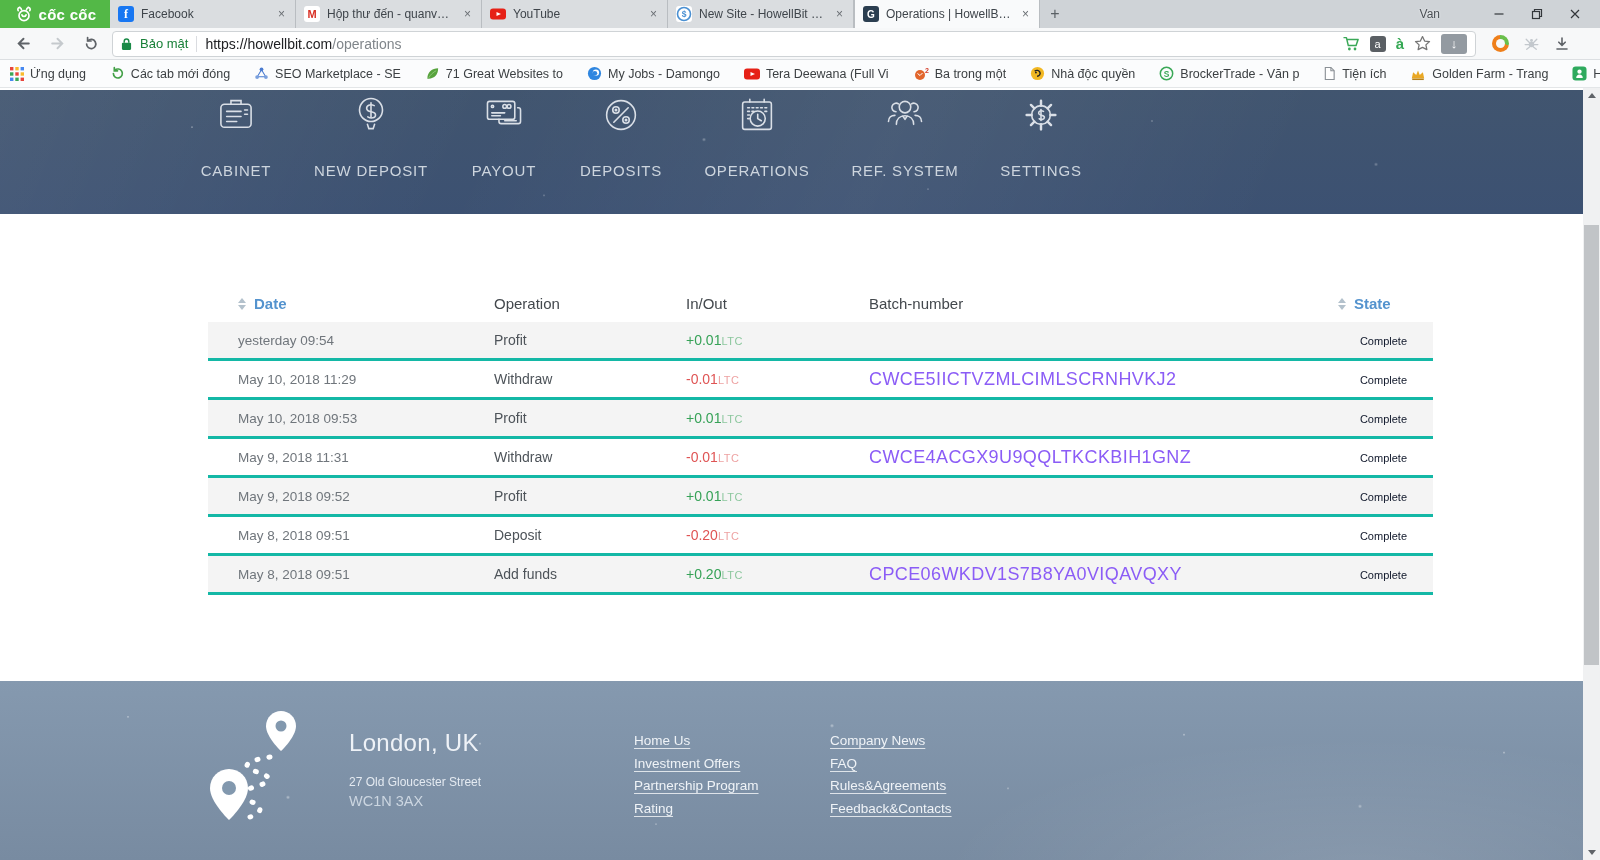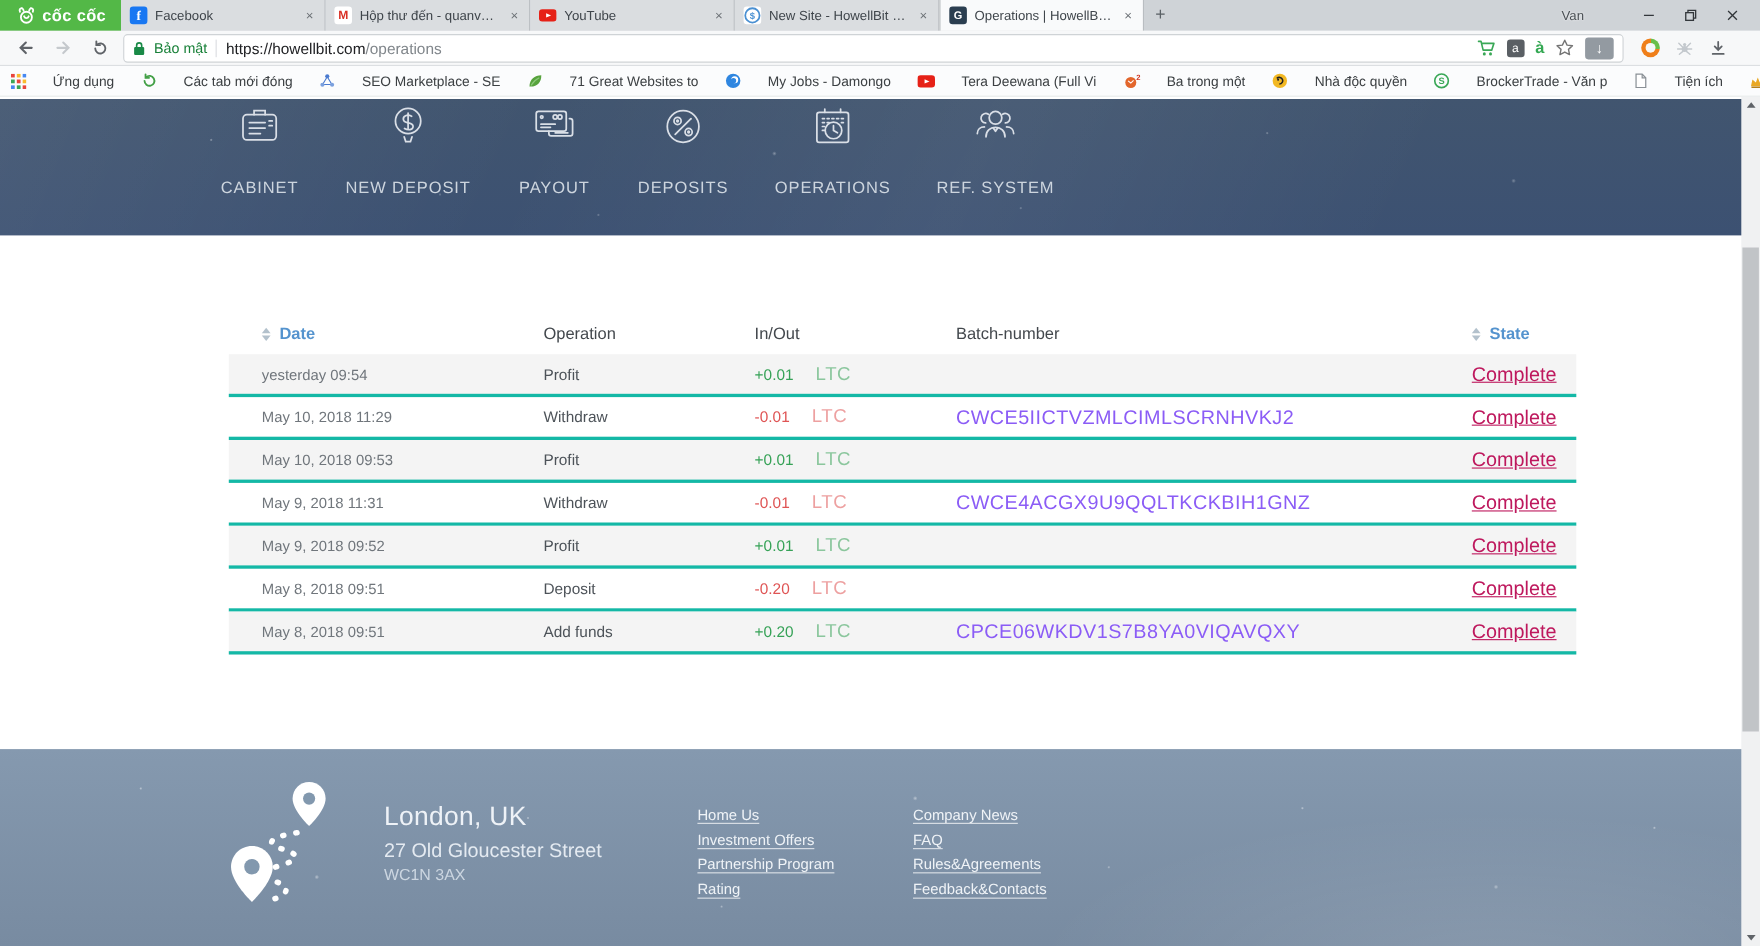--- a/index.html
+++ b/index.html
@@ -38,21 +38,21 @@
   .omni-right{margin-left:auto;display:flex;align-items:center;gap:10px;flex:none}
   .translate-ic{width:16px;height:16px;background:#5a5f64;border-radius:3px;color:#fff;font-size:11px;display:flex;align-items:center;justify-content:center}
   .agrave{color:#34a853;font-weight:bold;font-size:15px;line-height:1}
   .dlbtn{width:26px;height:20px;background:#939aa1;border-radius:3px;display:flex;align-items:center;justify-content:center;color:#fff;font-size:13px}
   .ext-icons{display:flex;align-items:center;gap:14px;padding-left:8px}
   .idm-ring{width:17px;height:17px;border-radius:50%;background:conic-gradient(#6abf4b 0 100deg,#ef7f1a 100deg 360deg);position:relative}
   .idm-ring::after{content:"";position:absolute;inset:4px;background:#f7f8f9;border-radius:50%}
 
   
   .bookmarks{position:absolute;left:0;top:60px;width:1600px;height:28px;background:#fbfcfd;border-bottom:1px solid #e3e6e8;display:flex;align-items:center;padding:0 10px;gap:24px;font-size:12.5px;color:#3c4043}
-  .bm{display:flex;align-items:center;gap:24px;white-space:nowrap;flex:none}
+  .bm{display:flex;align-items:center;gap:6px;white-space:nowrap;flex:none}
   .bm-label{max-width:138px;overflow:hidden;text-overflow:ellipsis}
 
   
   .content{position:absolute;left:0;top:88px;width:1600px;height:772px;background:#fff}
 
   .navband{position:absolute;left:0;top:2px;width:1600px;height:124px;
     background:
       radial-gradient(2px 2px at 12% 30%,rgba(255,255,255,.45),transparent 70%),
       radial-gradient(2px 2px at 25% 70%,rgba(255,255,255,.3),transparent 70%),
       radial-gradient(3px 3px at 44% 40%,rgba(255,255,255,.35),transparent 70%),
@@ -78,22 +78,22 @@
   .th-sortable{color:#5493ce;font-weight:bold;display:flex;align-items:center;gap:8px;cursor:pointer}
   .td{font-size:13.5px;color:#6b7177}
   .td-date{padding-left:30px;color:#70767c}
   .th-date{padding-left:30px}
   .td-op{color:#4d5359;font-size:14px}
   .td-batch{color:#8b5cf6;font-size:18px;letter-spacing:.4px;white-space:nowrap}
   .td-state{text-align:right;padding-right:26px}
   .cell-inout.pos{color:#36a257}
   .cell-inout.neg{color:#df5454}
   .amount{font-size:14px}
-  .cur{font-size:17px;margin-left:20px;opacity:.55;letter-spacing:.5px}
-  .state-link{color:#be185d;text-decoration:underline;cursor:pointer;font-size:18px}
+  .cur{font-size:11px;margin-left:0;opacity:.55;letter-spacing:.5px}
+  .state-link{color:#0f172a;cursor:pointer;font-size:11px}
   .sort-caret{display:inline-flex;flex-direction:column;gap:2px}
   .sort-caret i{width:0;height:0;border-left:4px solid transparent;border-right:4px solid transparent;display:block}
   .sort-caret .up{border-bottom:5px solid #b3c1cc}
   .sort-caret .down{border-top:5px solid #b3c1cc}
 
   
   .sitefooter{position:absolute;left:0;top:593px;width:1600px;height:179px;
     background:
       radial-gradient(2px 2px at 8% 20%,rgba(255,255,255,.5),transparent 70%),
       radial-gradient(3px 3px at 18% 65%,rgba(255,255,255,.45),transparent 70%),
@@ -102,21 +102,21 @@
       radial-gradient(3px 3px at 52% 25%,rgba(255,255,255,.45),transparent 70%),
       radial-gradient(2px 2px at 63% 60%,rgba(255,255,255,.4),transparent 70%),
       radial-gradient(2px 2px at 74% 30%,rgba(255,255,255,.5),transparent 70%),
       radial-gradient(3px 3px at 85% 70%,rgba(255,255,255,.4),transparent 70%),
       radial-gradient(2px 2px at 94% 40%,rgba(255,255,255,.5),transparent 70%),
       radial-gradient(600px 200px at 85% 110%,rgba(255,255,255,.12),transparent 70%),
       linear-gradient(180deg,#8599af,#788ba1)}
   .pins{position:absolute;left:202px;top:28px;width:110px;height:130px;color:#fff}
   .addr{position:absolute;left:349px;top:48px;color:#eef2f7}
   .addr-city{font-size:24px;font-weight:400;letter-spacing:.3px}
-  .addr-street{font-size:18px;margin-top:6px;color:#e4eaf1}
+  .addr-street{font-size:12px;margin-top:18px;color:#e4eaf1}
   .addr-post{font-size:14.5px;margin-top:4px;color:#ccd6e1}
   .fcol{position:absolute;top:52px;display:flex;flex-direction:column;gap:7.5px}
   .fcol a{color:#eff3f7;font-size:13.5px;text-decoration:underline;text-underline-offset:3px;text-decoration-color:rgba(255,255,255,.75);cursor:pointer;white-space:nowrap}
   .fcol1{left:634px}.fcol2{left:830px}.fcol3{left:1021px}
 
   
   .scrollbar{position:absolute;right:0;top:0;width:17px;height:772px;background:#f0f1f2}
   .sb-arrow{position:absolute;left:0;width:17px;height:15px;display:flex;align-items:center;justify-content:center}
   .sb-up{top:0}.sb-down{bottom:0}
   .tri-up{width:0;height:0;border-left:4px solid transparent;border-right:4px solid transparent;border-bottom:5px solid #5f6368}
@@ -430,20 +430,33 @@
           <svg viewBox="0 0 64 64" fill="none" stroke="currentColor" stroke-width="2.2" stroke-linecap="round" stroke-linejoin="round">
               <circle cx="32" cy="21" r="8"></circle>
               <path d="M20 45c0-7.5 5-12 12-12s12 4.5 12 12"></path>
               <path d="M19.5 27.5a6 6 0 1 1 3.5-11M44.5 27.5a6 6 0 1 0-3.5-11"></path>
               <path d="M9 41c0-5.5 4-8.5 9-8.5M55 41c0-5.5-4-8.5-9-8.5"></path>
               <path d="M29 33.5l3 4.5 3-4.5"></path>
             </svg>
         </span>
         <span class="navlabel">REF. SYSTEM</span>
       </div>
+      <div class="navitem" style="left:966px">
+        <span class="navicon">
+          <svg viewBox="0 0 64 64" fill="none" stroke="currentColor" stroke-width="2.2" stroke-linecap="round">
+              <circle cx="32" cy="32" r="13"></circle>
+              <g stroke-width="3.4">
+                <path d="M32 12v7M32 45v7M12 32h7M45 32h7M18 18l4.8 4.8M41.2 41.2L46 46M46 18l-4.8 4.8M22.8 41.2L18 46"></path>
+              </g>
+              <path d="M32 24.5v15"></path>
+              <path d="M35.5 27c-3.5-2-7 0-6.8 2.5.2 2.2 2.6 2.6 4.3 3 1.9.4 3.9 1 3.7 3.2-.2 2.6-4.2 3.3-7.2 1.5"></path>
+            </svg>
+        </span>
+        <span class="navlabel">SETTINGS</span>
+      </div>
     </div>
 
     <div class="optable">
       <div class="thead">
         <div class="th th-sortable th-date">
           <span class="sort-caret">
               <i class="up"></i>
               <i class="down"></i>
             </span>
           <span>Date</span>

